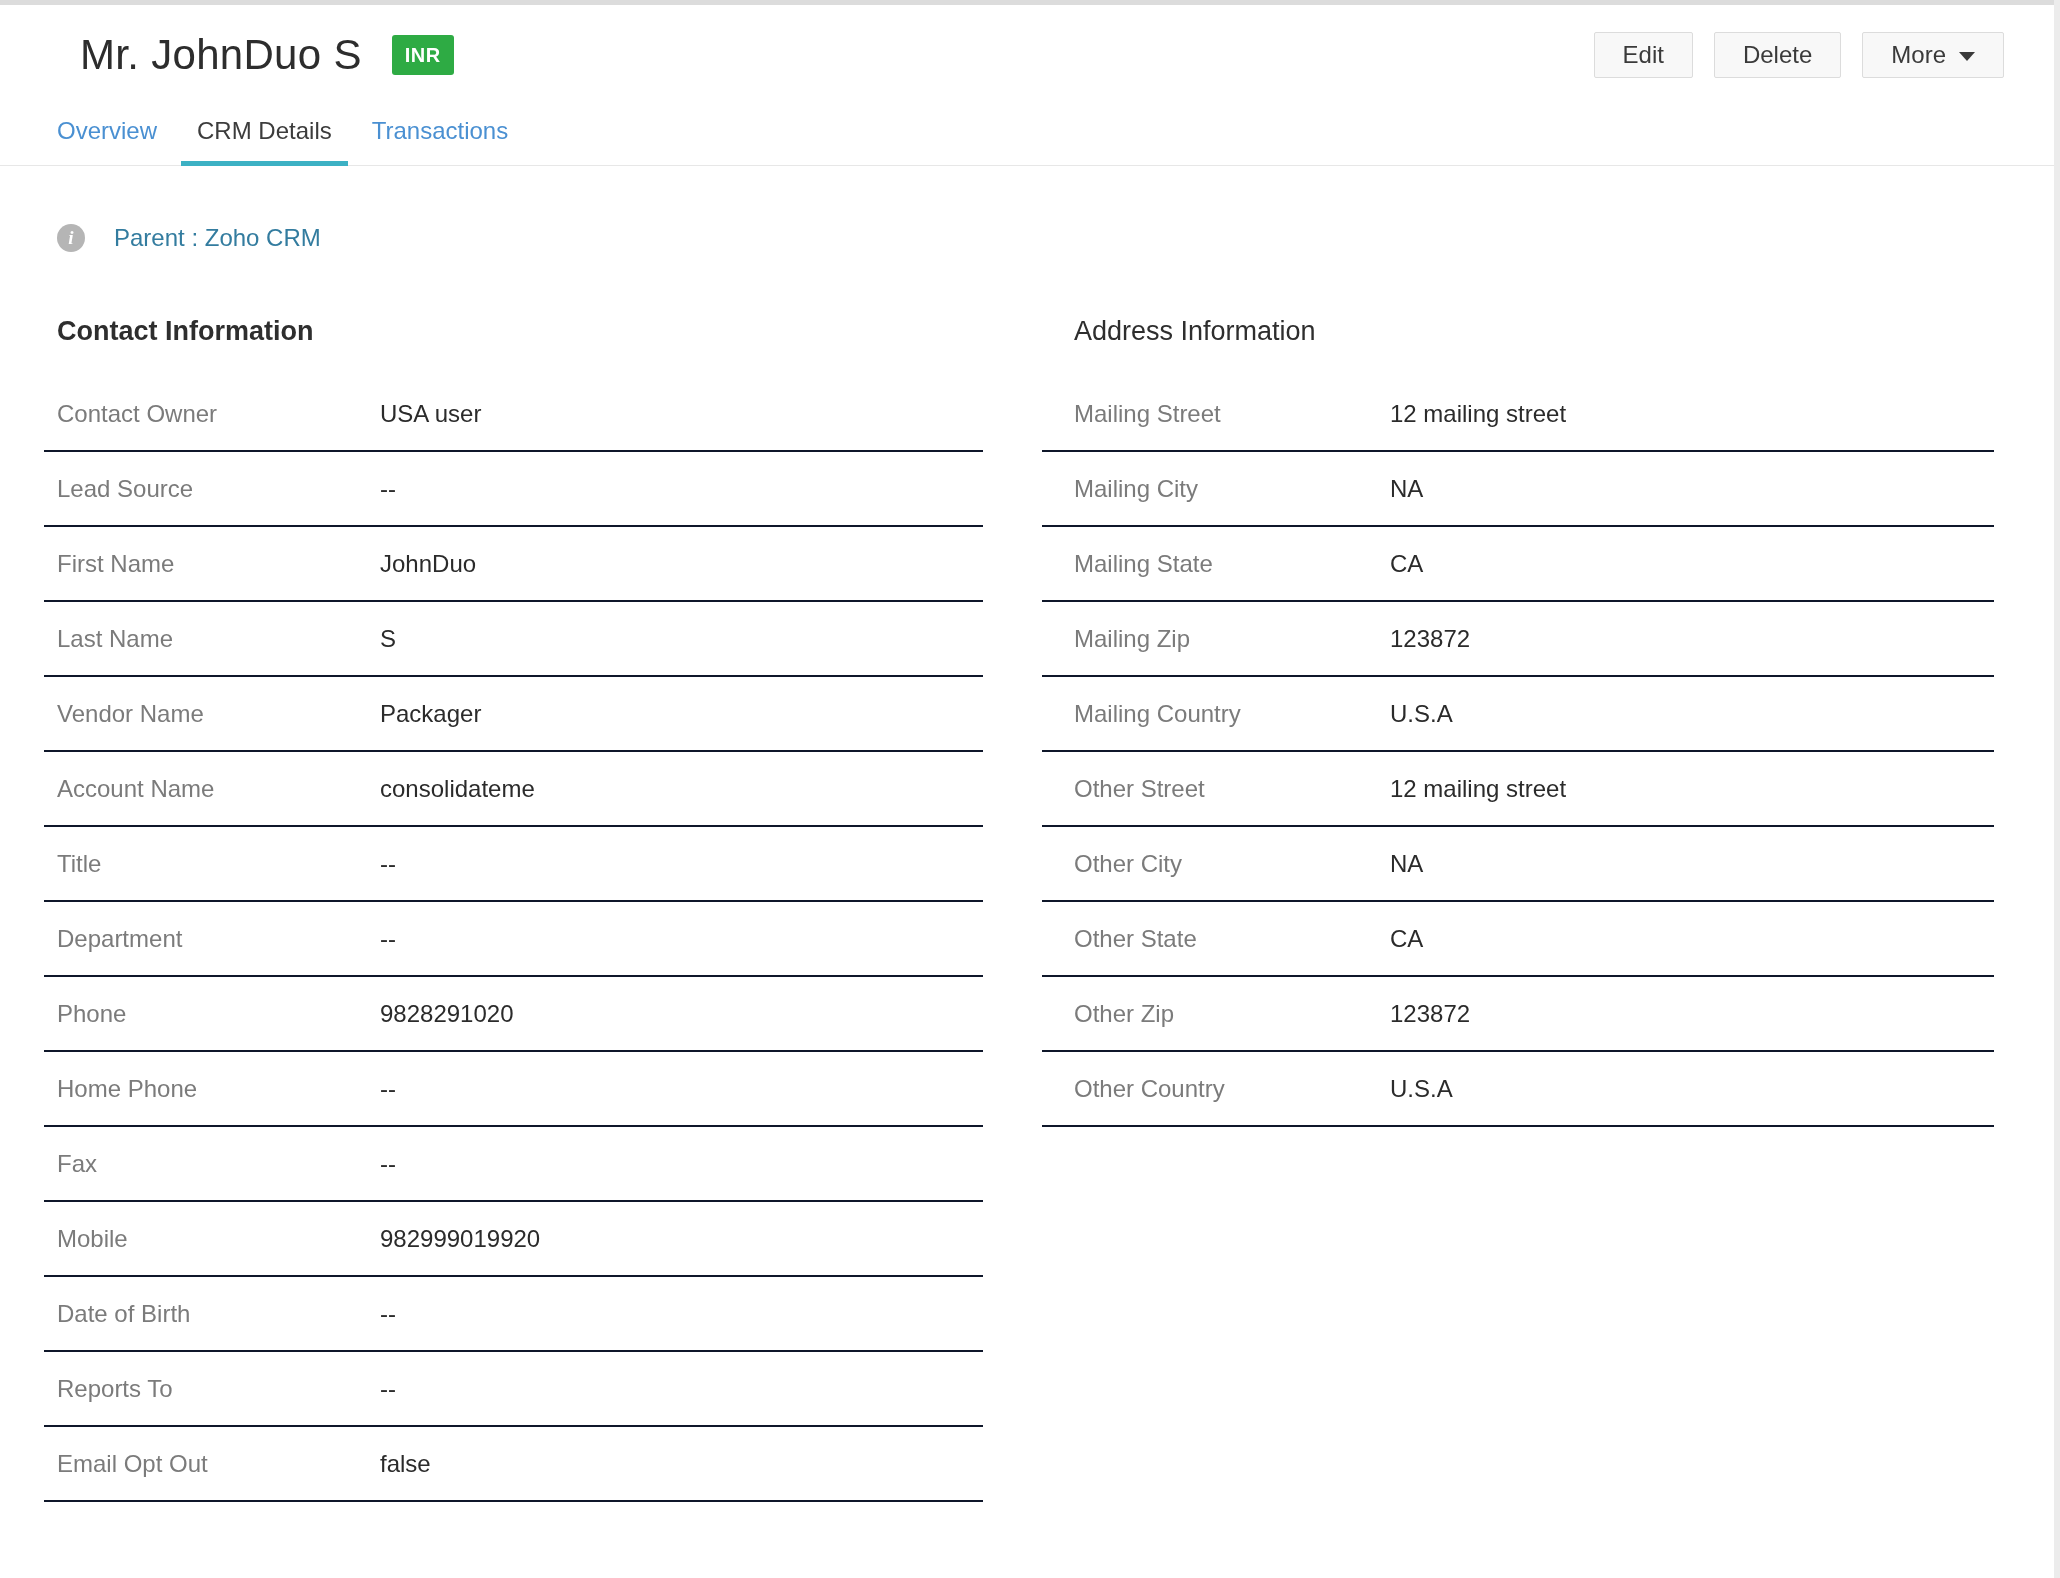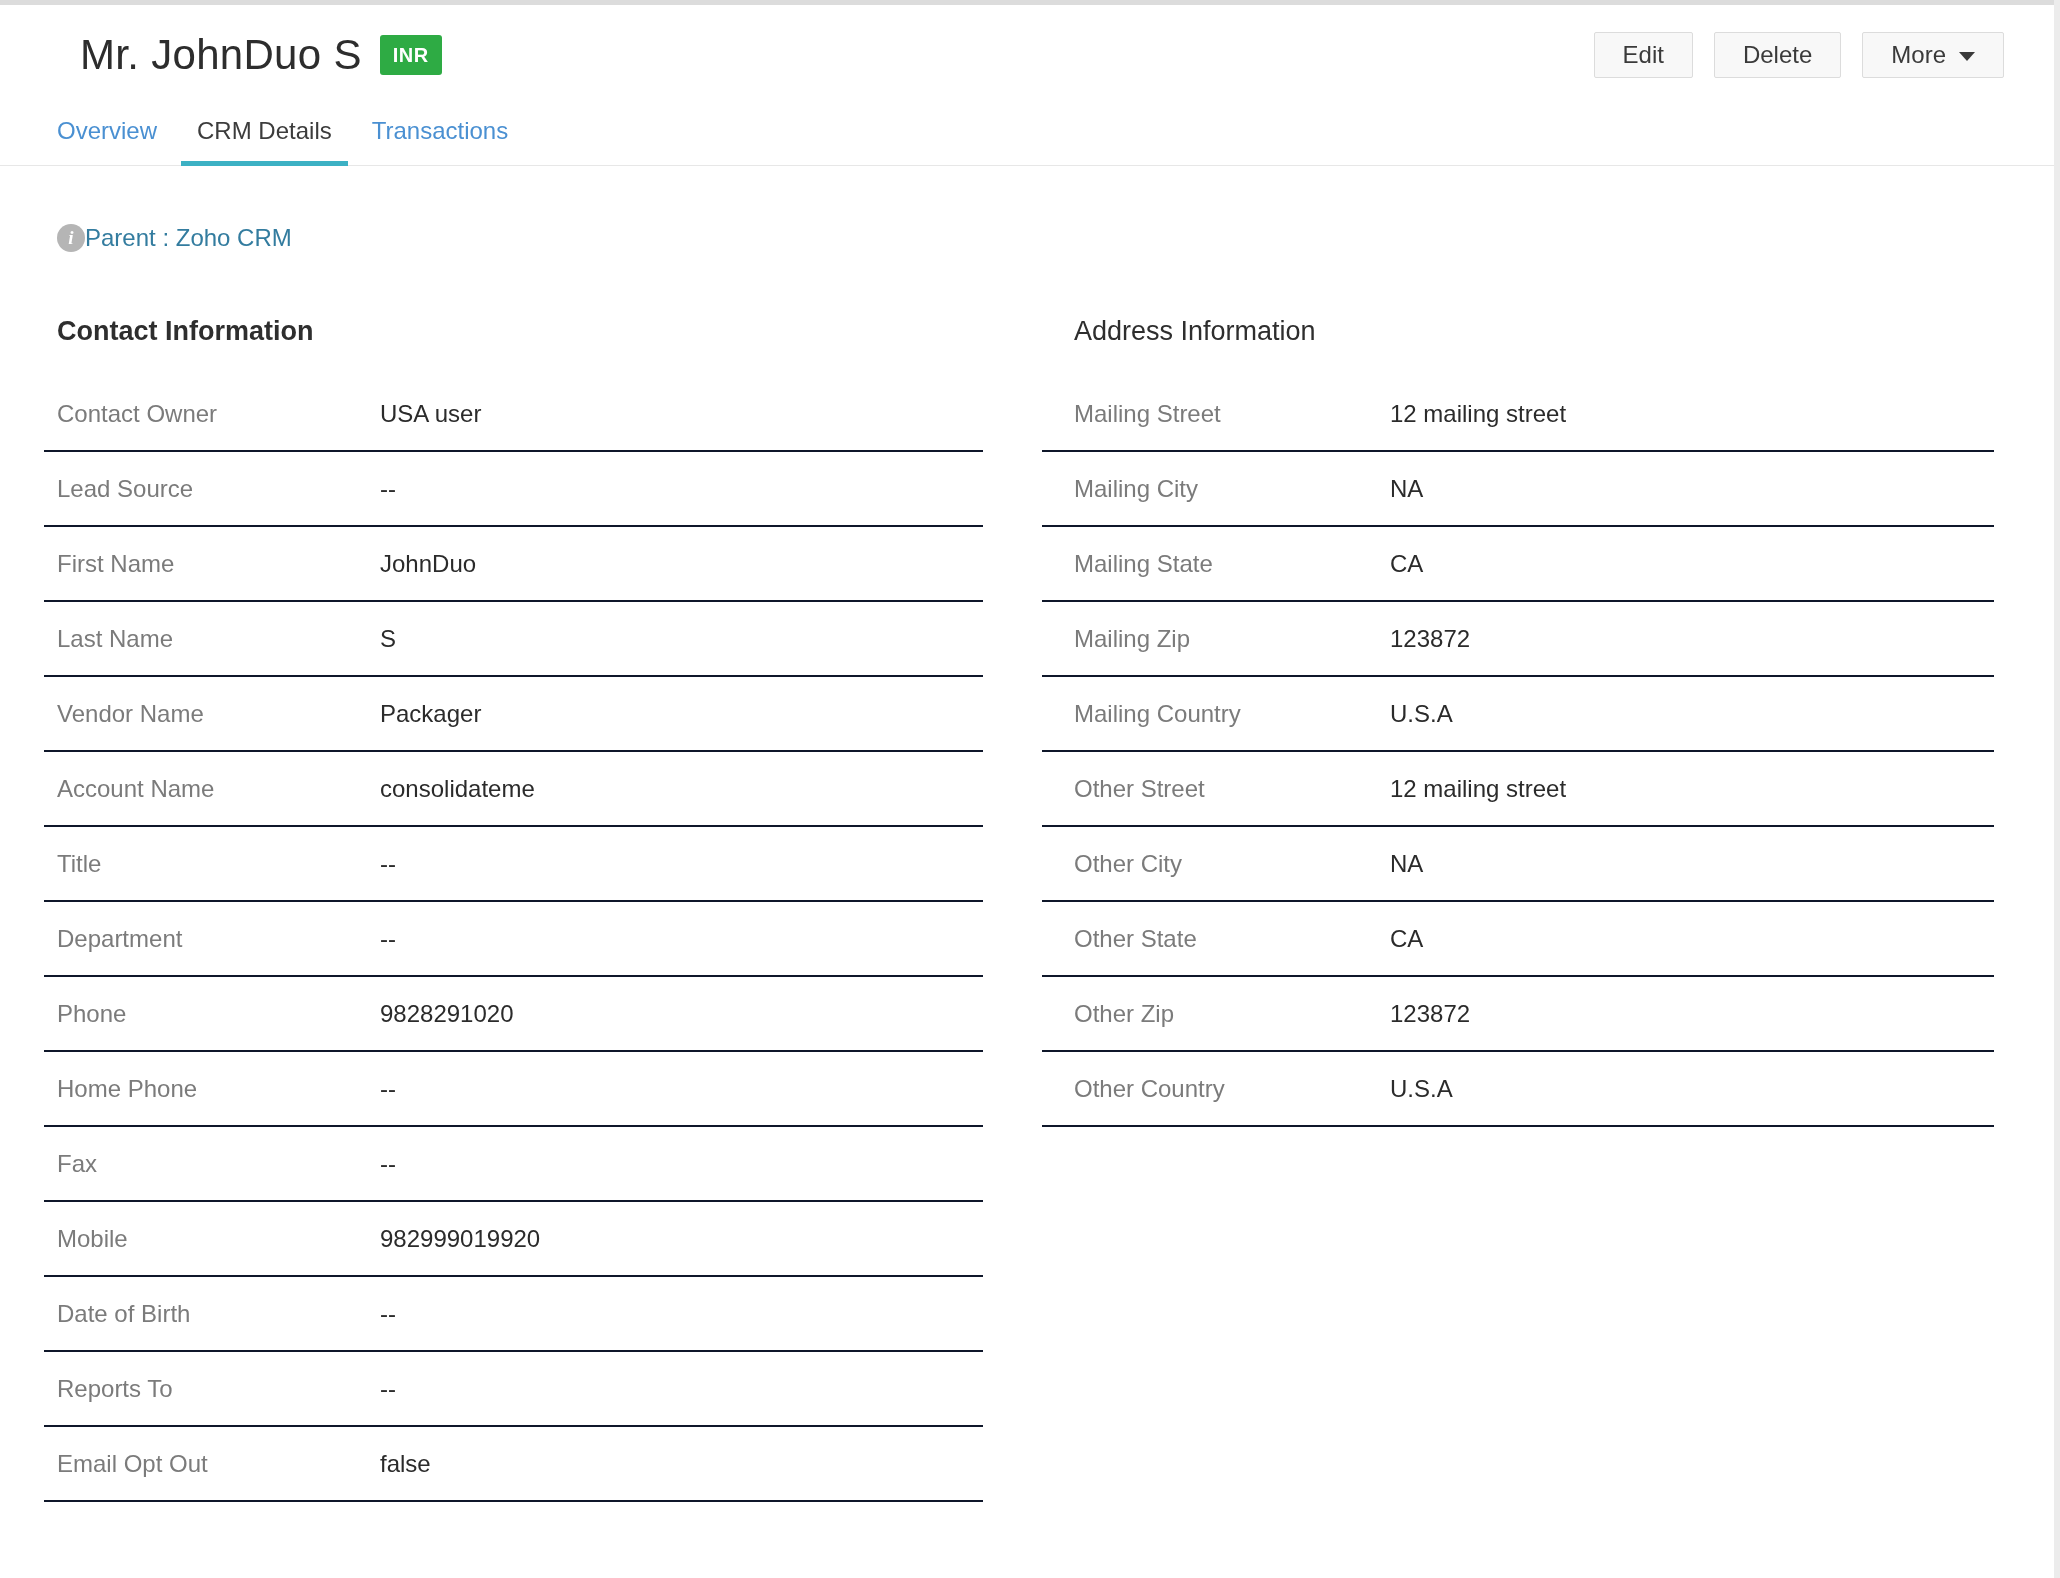--- a/index.html
+++ b/index.html
@@ -14,21 +14,21 @@
   .topbar { height: 5px; background: #dcdcdc; }
 
   
   .header {
     display: flex; justify-content: space-between; align-items: center;
     padding: 26px 56px 0 80px;
   }
   .title-row { display: flex; align-items: center; }
   .page-title { font-size: 42px; color: #2d2d2d; letter-spacing: 0.3px; }
   .badge {
-    margin-left: 18px; background: #2EAB44; color: #ffffff;
+    margin-left: 30px; background: #2EAB44; color: #ffffff;
     font-size: 20px; font-weight: bold; letter-spacing: 0.5px;
     padding: 10px 13px; border-radius: 3px; line-height: 1;
   }
   .actions { display: flex; gap: 21px; }
   .btn {
     background: #f8f8f8; border: 1px solid #dcdcdc; border-radius: 2px;
     height: 46px; padding: 0 28px; font-size: 24px; color: #3a3a3a;
     display: flex; align-items: center; gap: 13px; cursor: pointer;
     font-family: "Liberation Sans", sans-serif;
   }
@@ -53,21 +53,21 @@
   }
 
   
   .parent-row { display: flex; align-items: center; padding: 58px 0 0 57px; }
   .info-icon {
     width: 28px; height: 28px; border-radius: 50%; background: #b5b5b5;
     color: #ffffff; font-family: "Liberation Serif", serif; font-style: italic;
     font-weight: bold; font-size: 19px; display: flex; align-items: center;
     justify-content: center; flex-shrink: 0; cursor: pointer;
   }
-  .parent-link { font-size: 24px; color: #337C9F; cursor: pointer; text-decoration: none; }
+  .parent-link { margin-left: 29px; font-size: 24px; color: #337C9F; cursor: pointer; text-decoration: none; }
 
   
   .content { display: flex; padding-left: 44px; margin-top: 64px; }
   .col { }
   .col-left  { width: 939px; margin-right: 59px; }
   .col-right { width: 952px; }
   .section-title { font-size: 27px; font-weight: 400; color: #2e2e2e; margin-bottom: 30px; }
   .col-left  .section-title { padding-left: 13px; font-weight: bold; }
   .col-right .section-title { padding-left: 32px; }
   .field-row {

